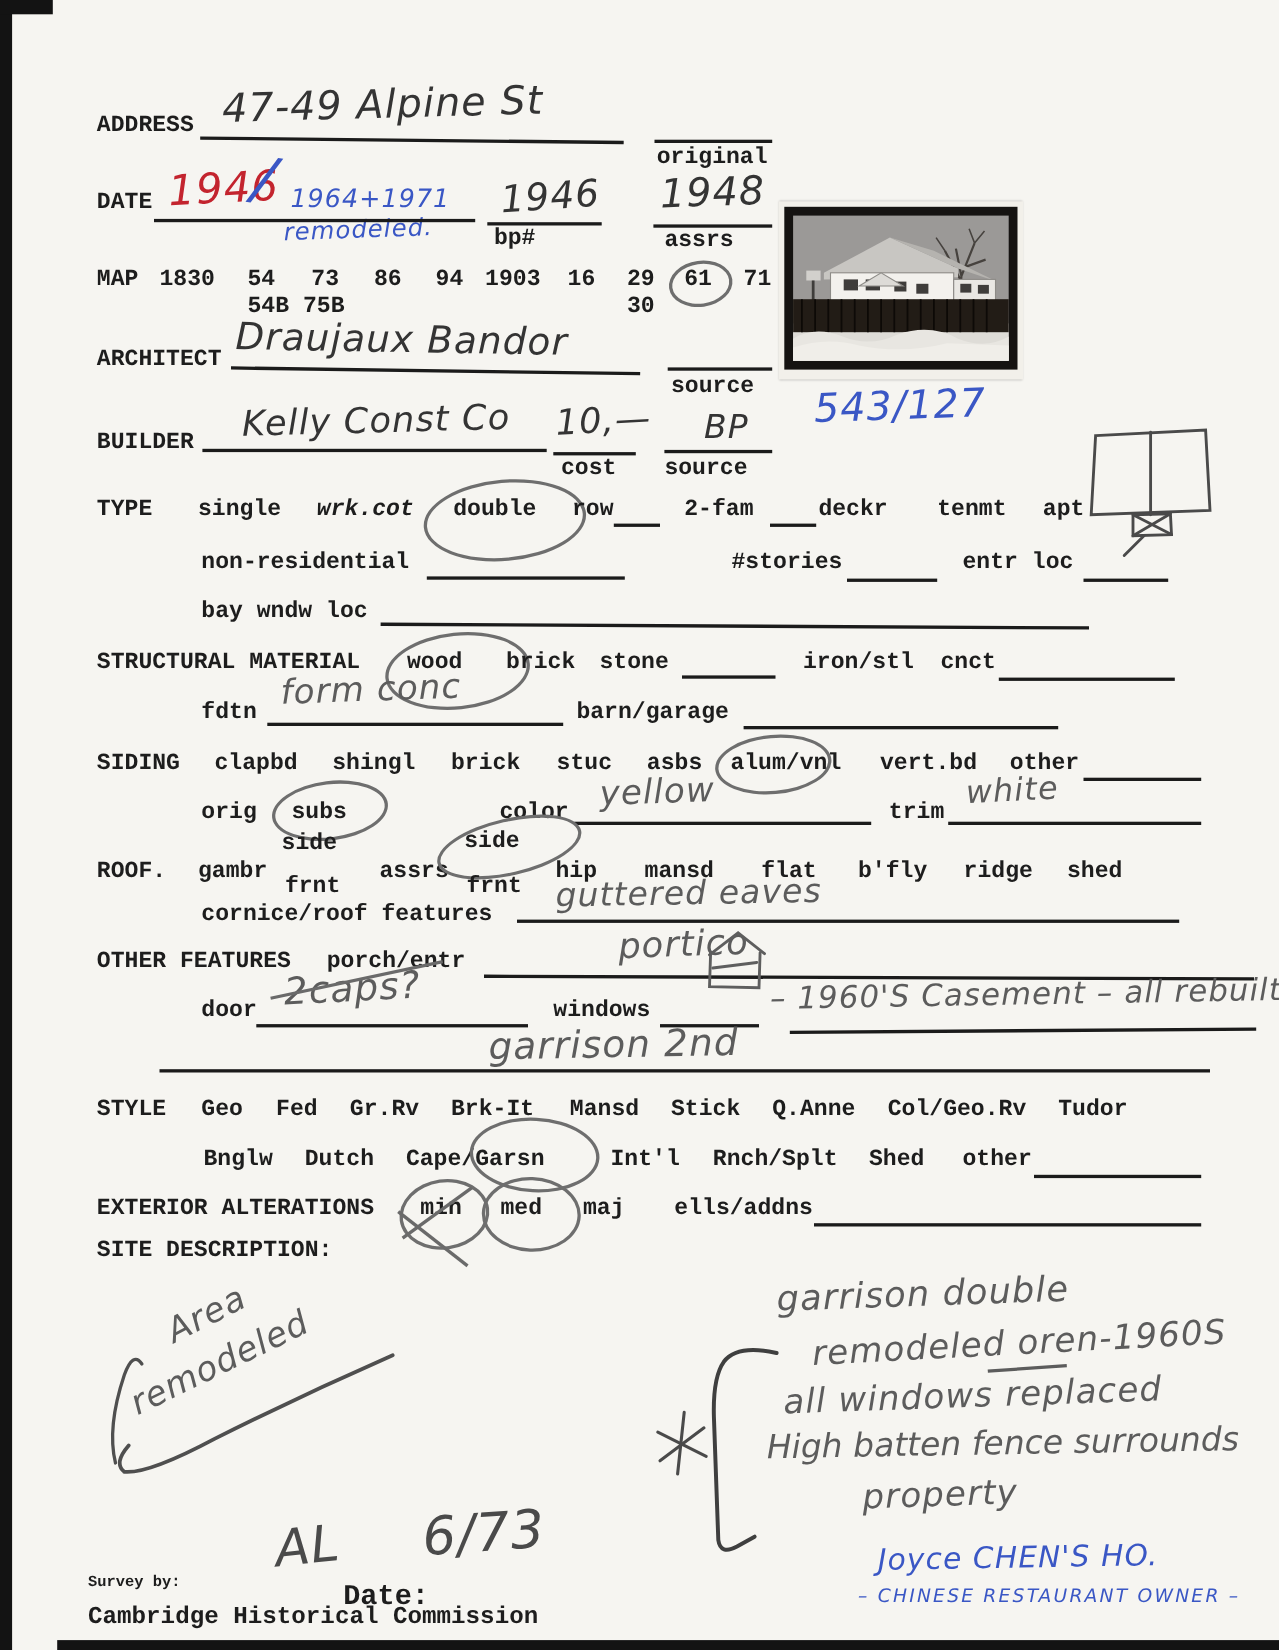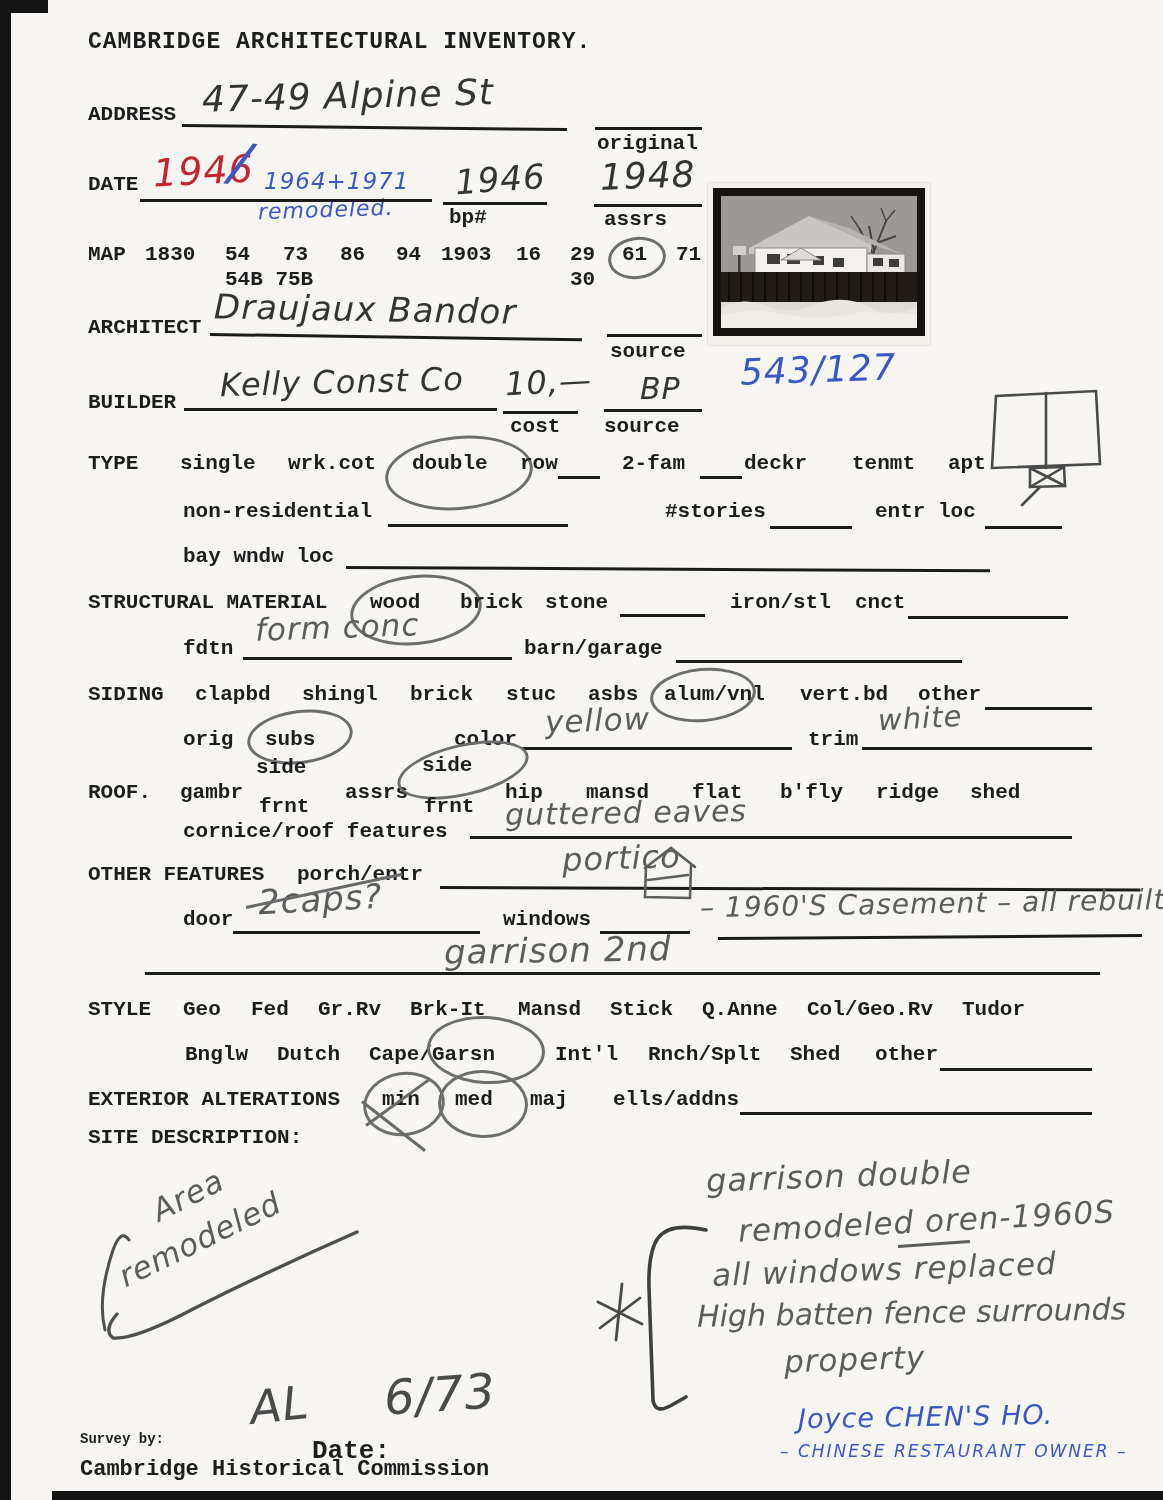--- a/index.html
+++ b/index.html
@@ -18,21 +18,20 @@
 </style>
 </head>
 <body>
 
 <div id="page">
 
   <div class="scanedge" style="left:0;top:0;width:11px;height:1500px;"></div>
   <div class="scanedge" style="left:0;top:0;width:48px;height:13px;"></div>
   <div class="scanedge" style="left:52px;top:1491px;width:1111px;height:9px;"></div>
 
-  <div class="t" style="left:88px;top:30px;font-size:23px;letter-spacing:1px;">CAMBRIDGE ARCHITECTURAL INVENTORY.</div>
 
   <div class="t" style="left:88px;top:103px;">ADDRESS</div>
   <div class="hw" style="left:202px;top:78px;font-size:36px;transform:rotate(-1.5deg);">47-49 Alpine St</div>
   <div class="rule" style="left:182px;top:124px;width:385px;transform:rotate(0.6deg);"></div>
   <div class="rule" style="left:595px;top:127px;width:107px;"></div>
   <div class="t" style="left:597px;top:132px;">original</div>
 
   <div class="t" style="left:88px;top:173px;">DATE</div>
   <div class="hw red" style="left:153px;top:152px;font-size:38px;transform:rotate(-3deg);">1946</div>
   <div class="hw blue" style="left:231px;top:136px;font-size:54px;transform:rotate(10deg);">/</div>
@@ -138,21 +137,21 @@
       <path d="M18 13 L118 8 L122 81 L14 85 Z"></path>
       <path d="M68 10 L68 85"></path>
       <path d="M52 85 L86 84 L87 103 L52 104 Z"></path>
       <path d="M52 85 L87 103 M86 84 L52 104"></path>
       <path d="M62 104 L44 122"></path>
     </g>
   </svg>
 
   <div class="t" style="left:88px;top:452px;">TYPE</div>
   <div class="t" style="left:180px;top:452px;">single</div>
-  <div class="t" style="left:288px;top:452px;">wrk.cot</div>
+  <div class="t" style="left:288px;top:452px;font-style:italic;">wrk.cot</div>
   <div class="t" style="left:412px;top:452px;">double</div>
   <div class="ellipse" style="left:385px;top:436px;width:142px;height:68px;transform:rotate(-5deg);"></div>
   <div class="t" style="left:520px;top:452px;">row</div>
   <div class="rule" style="left:558px;top:476px;width:42px;"></div>
   <div class="t" style="left:622px;top:452px;">2-fam</div>
   <div class="rule" style="left:700px;top:476px;width:42px;"></div>
   <div class="t" style="left:744px;top:452px;">deckr</div>
   <div class="t" style="left:852px;top:452px;">tenmt</div>
   <div class="t" style="left:948px;top:452px;">apt</div>
 

